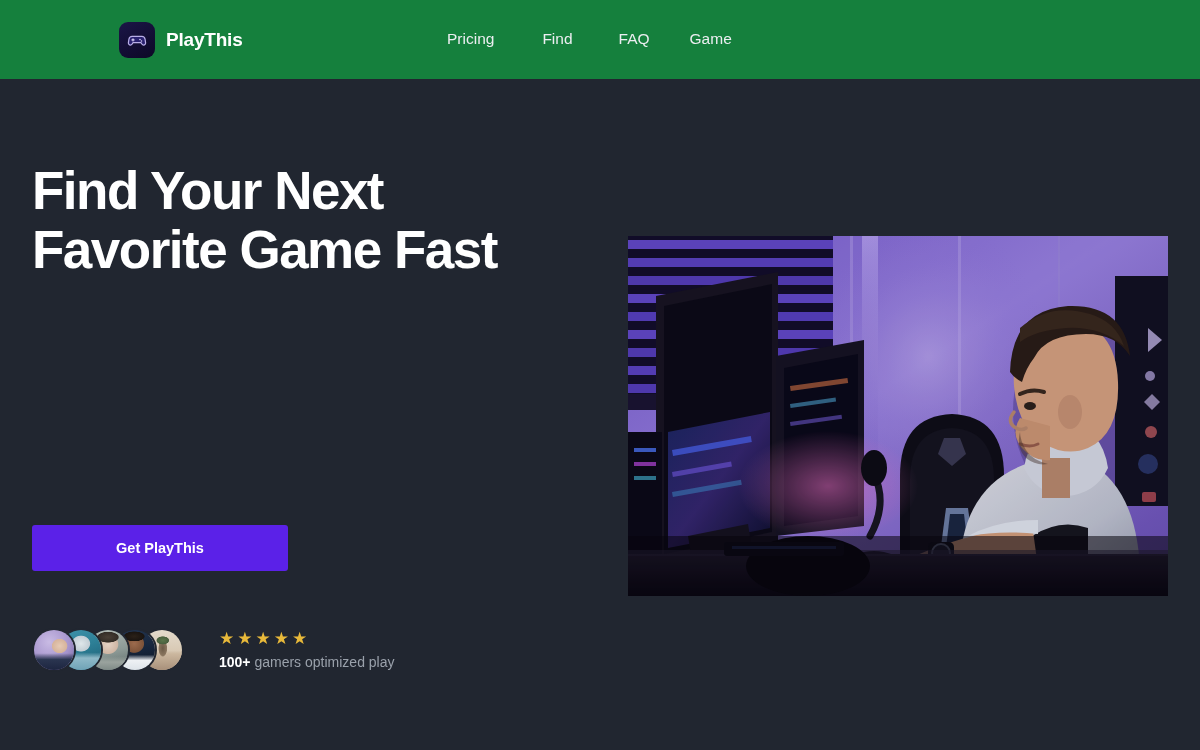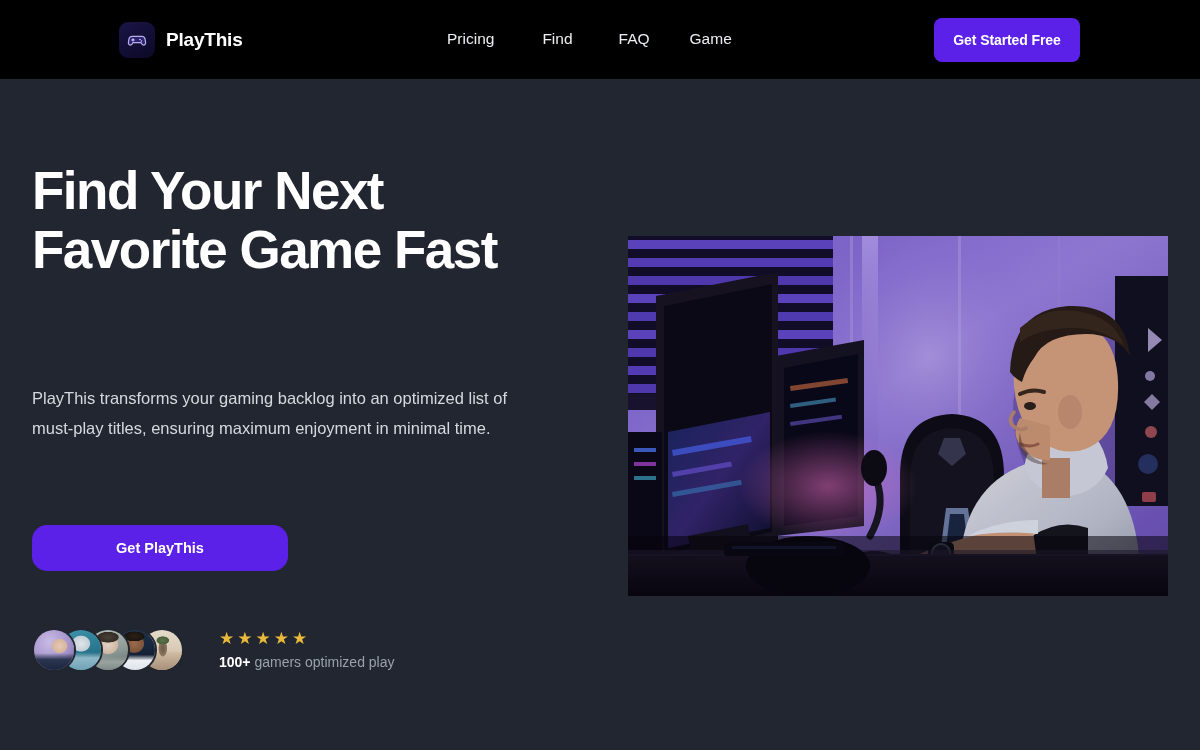--- a/index.html
+++ b/index.html
@@ -8,21 +8,21 @@
     width:1200px; height:750px;
     background:#212630;
     font-family:"Liberation Sans", sans-serif;
     overflow:hidden;
   }
 
   
   .header {
     position:absolute; top:0; left:0;
     width:1200px; height:79px;
-    background:#000000;
+    background:#15803d;
     display:flex; align-items:center;
   }
   .logo-wrap {
     position:absolute; left:119px; top:22px;
     display:flex; align-items:center; gap:11px;
   }
   .logo-badge {
     width:36px; height:36px; border-radius:9px;
     background:linear-gradient(150deg,#1b1547 0%,#120d33 60%,#0d0926 100%);
     display:flex; align-items:center; justify-content:center;
@@ -60,21 +60,21 @@
     font-size:53px; font-weight:bold; line-height:1.12;
     color:#ffffff; letter-spacing:-1.5px;
   }
   .subhead {
     position:absolute; left:32px; top:304px;
     width:515px;
     font-size:16.5px; line-height:1.82; color:#d5d9df;
   }
   .hero-cta {
     position:absolute; left:32px; top:446px;
-    width:256px; height:46px; border-radius:15px;
+    width:256px; height:46px; border-radius:3px;
     background:#5b21e8; border:none; cursor:pointer;
     color:#ffffff; font-size:14.5px; font-weight:bold;
     font-family:"Liberation Sans", sans-serif;
     display:flex; align-items:center; justify-content:center;
   }
 
   
   .social { position:absolute; left:32px; top:549px; display:flex; align-items:center; }
   .avatars { display:flex; align-items:center; }
   .avatar {
@@ -124,28 +124,26 @@
   <nav class="nav">
     <a href="#">Pricing</a>
     <span class="nav-gap-1"></span>
     <a href="#">Find</a>
     <span class="nav-gap-2"></span>
     <a href="#">FAQ</a>
     <span class="nav-gap-3"></span>
     <a href="#">Game</a>
   </nav>
 
-  <button class="header-cta">Get Started Free</button>
 </header>
 
 <main class="hero">
 
   <h1 class="headline">Find Your Next Favorite Game Fast</h1>
 
-  <p class="subhead">PlayThis transforms your gaming backlog into an optimized list of must-play titles, ensuring maximum enjoyment in minimal time.</p>
 
   <button class="hero-cta">Get PlayThis</button>
 
   <div class="social">
 
     <div class="avatars">
       <div class="avatar">
         <div class="av-inner" style="background:radial-gradient(circle at 38% 30%, #c9bbe4 0%, #a593cc 55%, #6d5e96 100%);"></div>
         <div class="av-inner" style="background:radial-gradient(ellipse 52% 40% at 62% 42%, #e0c7b3 0%, #c9a municipality 0%, transparent 60%);"></div>
         <div class="av-inner" style="background:linear-gradient(180deg, transparent 58%, #2a3550 74%, #1d2540 100%);"></div>

